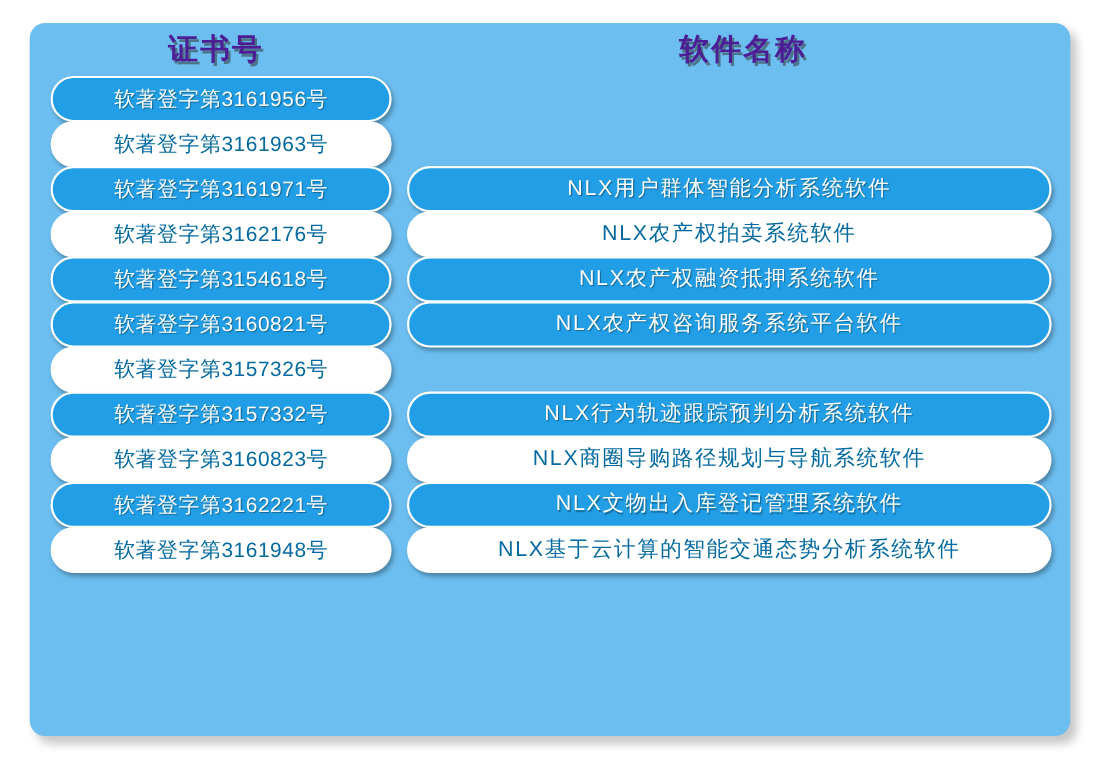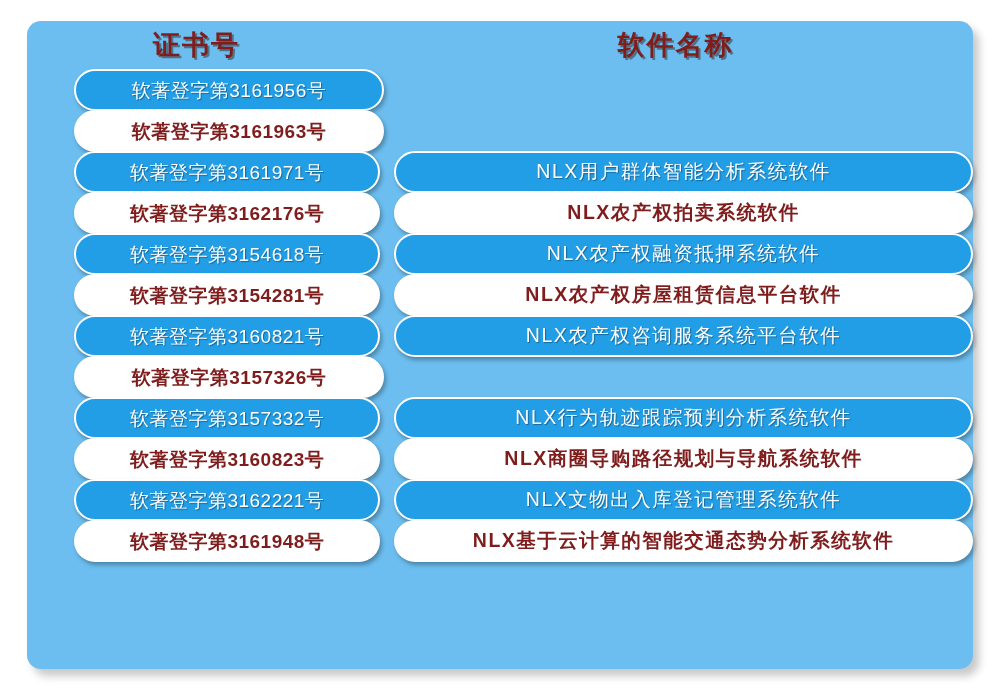--- a/index.html
+++ b/index.html
@@ -35,21 +35,21 @@
     top: 0;
     width: 946px;
     height: 48px;
     display: flex;
   }
   .header-cell {
     display: flex;
     align-items: center;
     justify-content: center;
     height: 48px;
-    color: #7f1d1d;
+    color: #4c1d95;
     font-weight: bold;
     font-size: 27px;
     letter-spacing: 2px;
     text-shadow: 2px 2px 0 rgba(55,55,55,0.55);
     user-select: none;
   }
   .header-cell.col-left  { width: 339px; }
   .header-cell.col-gap   { width: 12px; }
   .header-cell.col-right { width: 595px; }
 
@@ -59,21 +59,20 @@
     left: 0;
     top: 48px;
     width: 946px;
     height: 600px;
   }
   .row {
     display: flex;
     height: 38px;
     margin-bottom: 3px;
     padding-left: 0;
-    margin-left: 28px;
   }
 
   .pill {
     box-sizing: border-box;
     height: 42px;
     border: 2px solid #ffffff;
     border-radius: 21px;
     display: flex;
     align-items: center;
     justify-content: center;
@@ -88,22 +87,22 @@
   
   .row.odd .pill {
     background: #219ee6;
     color: #ffffff;
     font-weight: normal;
     text-shadow: 1px 1px 1px rgba(0,0,0,0.35);
   }
   
   .row.even .pill {
     background: #ffffff;
-    color: #7f1d1d;
-    font-weight: bold;
+    color: #0369a1;
+    font-weight: normal;
     text-shadow: none;
   }
   .row.odd .pill.gapcol,
   .row.even .pill.gapcol {
     background: transparent;
     box-shadow: none;
   }
 
   .cell-text {
     font-size: 19px;
@@ -158,29 +157,20 @@
       </div>
       <div class="row odd">
         <div class="pill cert">
           <span class="cell-text">软著登字第3154618号</span>
         </div>
         <div class="pill gapcol"></div>
         <div class="pill name">
           <span class="cell-text">NLX农产权融资抵押系统软件</span>
         </div>
       </div>
-      <div class="row even">
-        <div class="pill cert">
-          <span class="cell-text">软著登字第3154281号</span>
-        </div>
-        <div class="pill gapcol"></div>
-        <div class="pill name">
-          <span class="cell-text">NLX农产权房屋租赁信息平台软件</span>
-        </div>
-      </div>
       <div class="row odd">
         <div class="pill cert">
           <span class="cell-text">软著登字第3160821号</span>
         </div>
         <div class="pill gapcol"></div>
         <div class="pill name">
           <span class="cell-text">NLX农产权咨询服务系统平台软件</span>
         </div>
       </div>
       <div class="row even">

